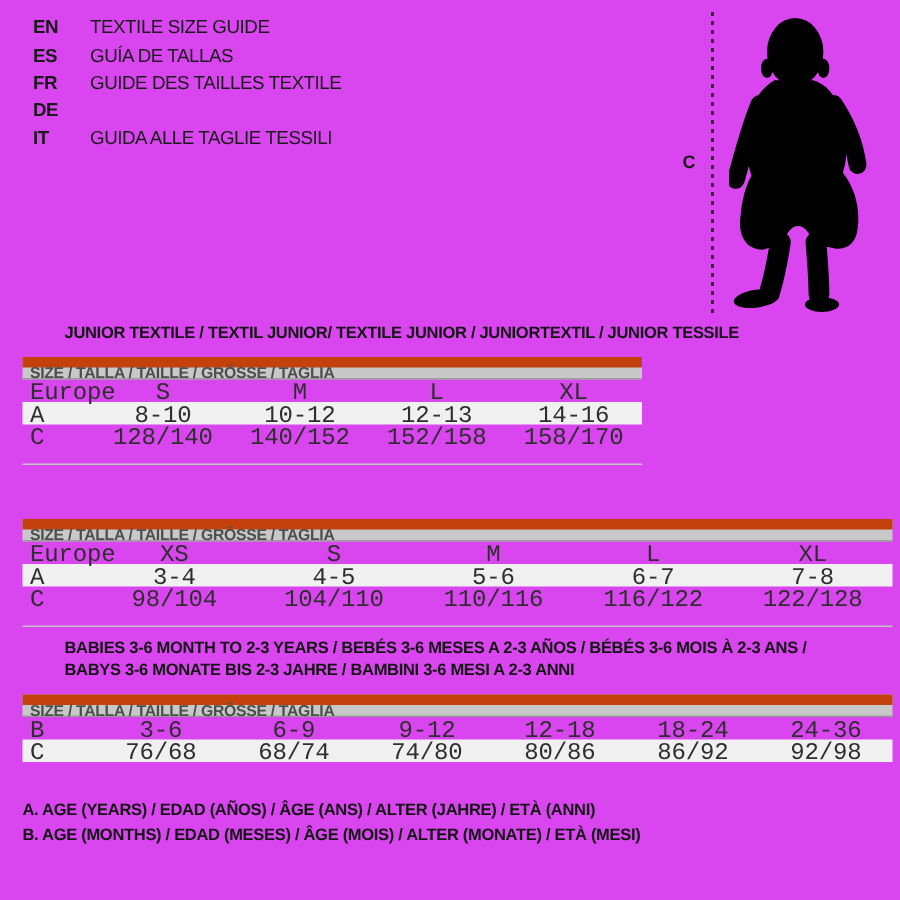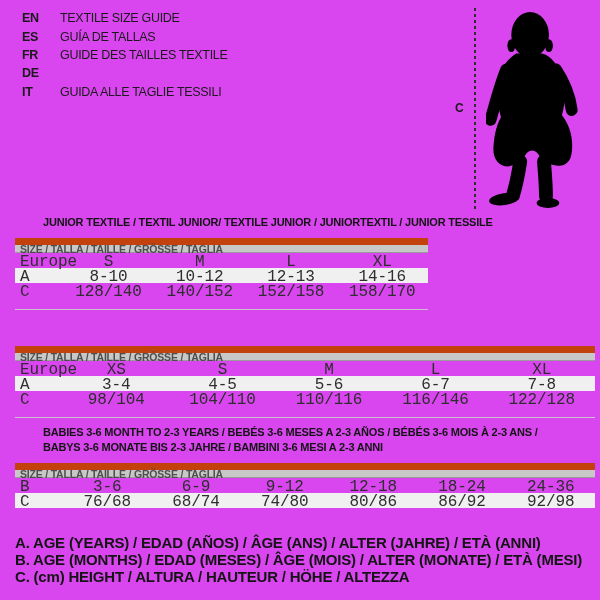--- a/index.html
+++ b/index.html
@@ -48,21 +48,21 @@
   .t-junior   .trow { grid-template-columns:48px repeat(4,1fr); }
   .t-children .trow { grid-template-columns:48px repeat(5,1fr); }
   .t-babies   .trow { grid-template-columns:48px repeat(6,1fr); }
   .r1 { background:#f0f0f0; }
   .cell { text-align:center; }
   .cell.first { text-align:left; padding-left:5px; }
   .bottom-rule { border-top:1px solid #c4c4c4; margin-top:11px; height:0; }
 
   
   .footnotes { position:absolute; left:15px; top:534px; }
-  .footnote { font-size:15px; font-weight:bold; letter-spacing:-0.2px; color:#141414; height:17px; white-space:nowrap; }
+  .footnote { font-size:11px; font-weight:bold; letter-spacing:-0.2px; color:#141414; height:17px; white-space:nowrap; }
 </style>
 </head>
 <body>
 
 <div id="page">
 
   <div class="lang-block">
     <div class="lang-row">
       <span class="lang-code">EN</span>
       <span class="lang-title">TEXTILE SIZE GUIDE</span>
@@ -145,21 +145,21 @@
       <div class="cell">4-5</div>
       <div class="cell">5-6</div>
       <div class="cell">6-7</div>
       <div class="cell">7-8</div>
     </div>
     <div class="trow r2">
       <div class="cell first">C</div>
       <div class="cell">98/104</div>
       <div class="cell">104/110</div>
       <div class="cell">110/116</div>
-      <div class="cell">116/146</div>
+      <div class="cell">116/122</div>
       <div class="cell">122/128</div>
     </div>
     <div class="bottom-rule"></div>
   </div>
 
   <div class="section-title st-babies">
     <div>BABIES 3-6 MONTH TO 2-3 YEARS / BEBÉS 3-6 MESES A 2-3 AÑOS / BÉBÉS 3-6 MOIS À 2-3 ANS /</div>
     <div>BABYS 3-6 MONATE BIS 2-3 JAHRE / BAMBINI 3-6 MESI A 2-3 ANNI</div>
   </div>
   <div class="table t-babies">
@@ -180,16 +180,15 @@
       <div class="cell">74/80</div>
       <div class="cell">80/86</div>
       <div class="cell">86/92</div>
       <div class="cell">92/98</div>
     </div>
   </div>
 
   <div class="footnotes">
     <div class="footnote">A. AGE (YEARS) / EDAD (AÑOS) / ÂGE (ANS) / ALTER (JAHRE) / ETÀ (ANNI)</div>
     <div class="footnote">B. AGE (MONTHS) / EDAD (MESES) / ÂGE (MOIS) / ALTER (MONATE) / ETÀ (MESI)</div>
-    <div class="footnote">C. (cm) HEIGHT / ALTURA / HAUTEUR / HÖHE / ALTEZZA</div>
   </div>
 
 </div>
 
 </body></html>

